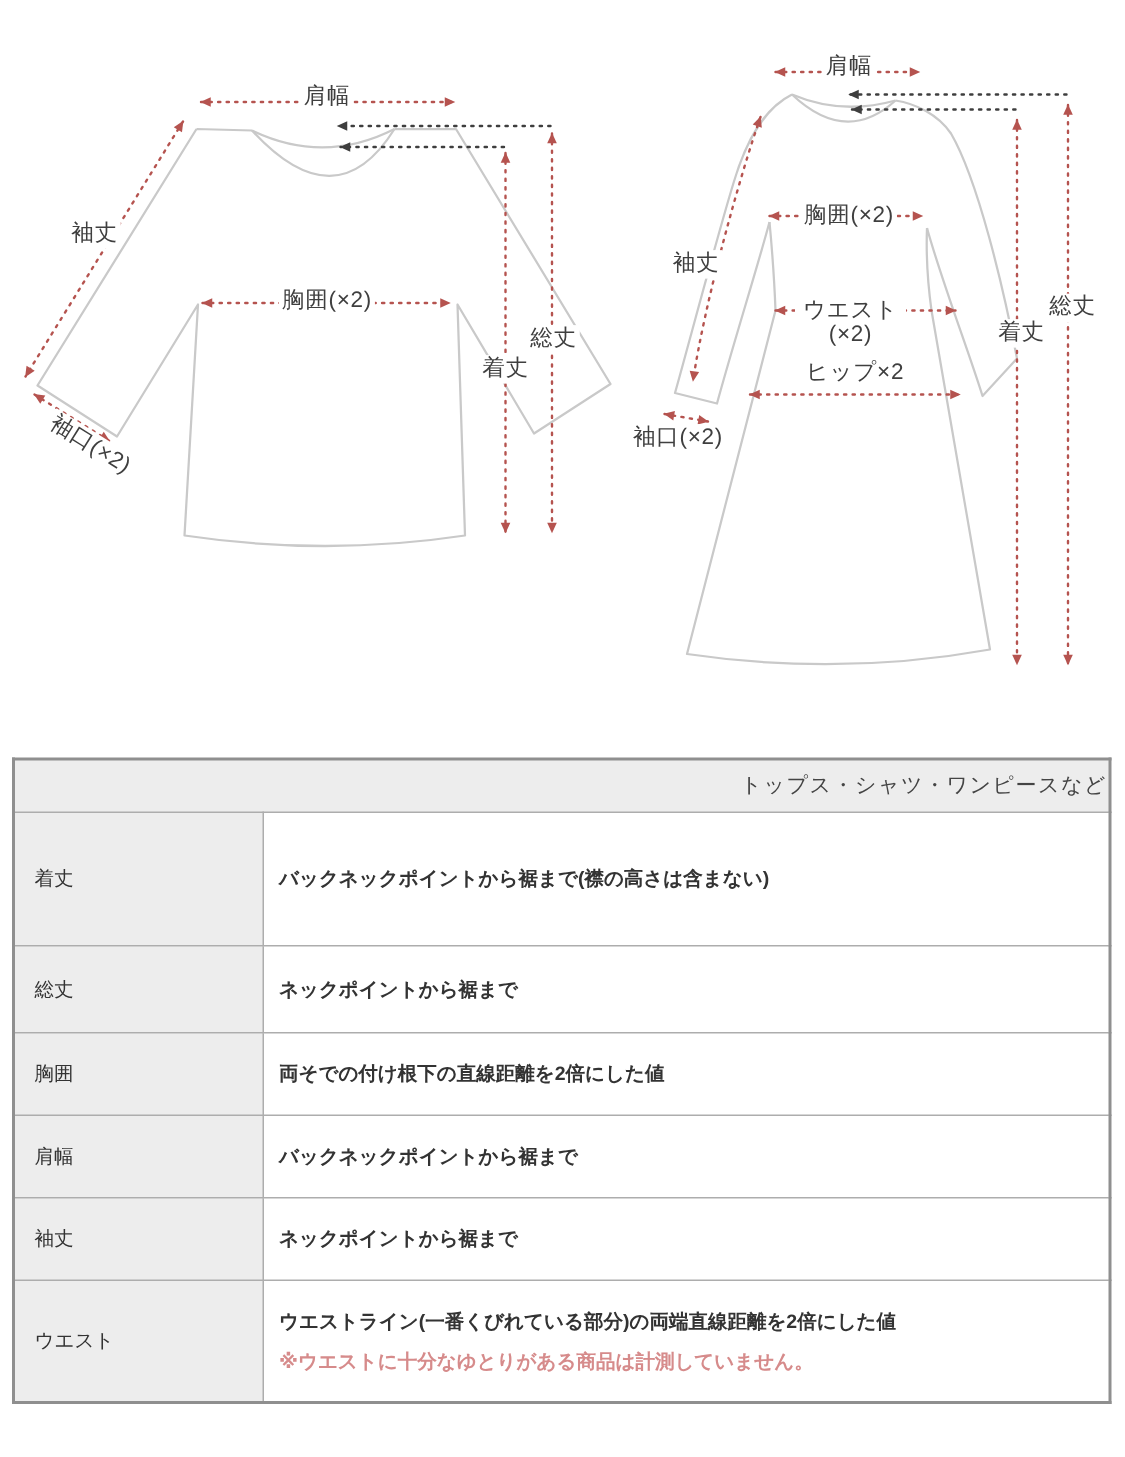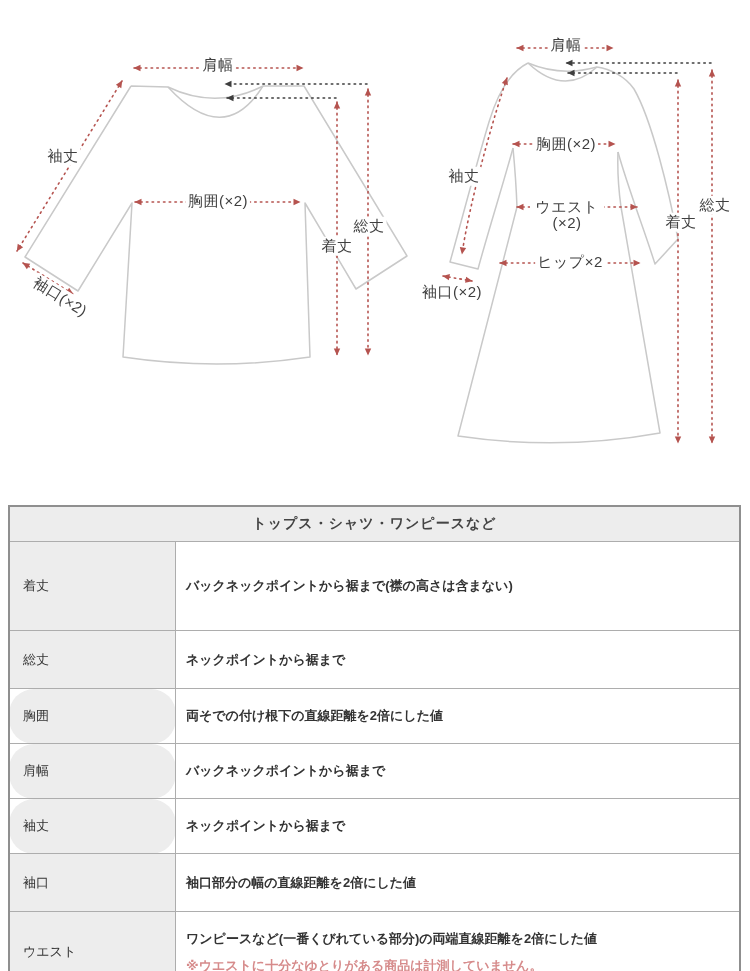--- a/index.html
+++ b/index.html
@@ -18,32 +18,32 @@
   .diag-label.two-line { text-align:center; white-space:normal; width:70px; line-height:16px; }
 
   
   .size-table {
     position:absolute; top:505px; left:8px; width:733px;
     border-collapse:collapse; font-size:13px; color:#333333;
     border:2px solid #8f8f8f;
   }
   .size-table th, .size-table td { border:1px solid #adadad; }
   .size-table thead th {
-    background:#ededed; height:32px; text-align:center;
-    font-size:14px; font-weight:bold; color:#444444; letter-spacing:1px;
+    background:#ededed; height:32px; text-align:right;
+    font-size:14px; font-weight:normal; color:#444444; letter-spacing:1px;
   }
   .term {
     background:#ededed; width:146px; padding:4px 6px 4px 13px;
     font-weight:normal; text-align:left; vertical-align:middle;
   }
   .desc { padding:8px 14px 8px 10px; vertical-align:middle; line-height:1.5; background:#fff;font-weight:bold; }
   .note { color:#d68b8b; margin-top:7px; }
   tr.r0 td { height:72px; }
   tr.r1 td { height:41px; }
-  tr.r2 td, tr.r3 td, tr.r4 td { height:38px;border-radius:25px; }
+  tr.r2 td, tr.r3 td, tr.r4 td { height:38px; }
   tr.r5 td { height:41px; }
   tr.r6 td { height:64px; }
 </style>
 </head>
 <body>
 
 <div class="stage">
 
   <div class="diagram-area">
     <svg class="diagram-svg" width="750" height="500" viewBox="0 0 750 500">
@@ -108,21 +108,21 @@
     <div class="diag-label" style="left:337px; top:246px;">着丈</div>
     <div class="diag-label" style="left:369px; top:226px;">総丈</div>
 
     <div class="diag-label" style="left:566px; top:45px;">肩幅</div>
     <div class="diag-label" style="left:464px; top:176px;">袖丈</div>
     <div class="diag-label" style="left:566px; top:144px;">胸囲(×2)</div>
     <div class="diag-label two-line" style="left:567px; top:215px;">
       <div>ウエスト</div>
       <div>(×2)</div>
     </div>
-    <div class="diag-label" style="left:570px; top:262px;">ヒップ×2</div>
+    <div class="diag-label" style="left:570px; top:249px;">ヒップ×2</div>
     <div class="diag-label" style="left:452px; top:292px;">袖口(×2)</div>
     <div class="diag-label" style="left:681px; top:222px;">着丈</div>
     <div class="diag-label" style="left:715px; top:205px;">総丈</div>
   </div>
 
   <table class="size-table">
     <thead>
       <tr>
         <th colspan="2">トップス・シャツ・ワンピースなど</th>
       </tr>
@@ -141,28 +141,24 @@
         <td class="desc">両そでの付け根下の直線距離を2倍にした値</td>
       </tr>
       <tr class="r3">
         <td class="term">肩幅</td>
         <td class="desc">バックネックポイントから裾まで</td>
       </tr>
       <tr class="r4">
         <td class="term">袖丈</td>
         <td class="desc">ネックポイントから裾まで</td>
       </tr>
-      <tr class="r5">
-        <td class="term">袖口</td>
-        <td class="desc">袖口部分の幅の直線距離を2倍にした値</td>
-      </tr>
       <tr class="r6">
         <td class="term">ウエスト</td>
         <td class="desc">
-          <div>ワンピースなど(一番くびれている部分)の両端直線距離を2倍にした値</div>
+          <div>ウエストライン(一番くびれている部分)の両端直線距離を2倍にした値</div>
           <div class="note">※ウエストに十分なゆとりがある商品は計測していません。</div>
         </td>
       </tr>
 
     </tbody>
   </table>
 
 </div>
 
 </body></html>

